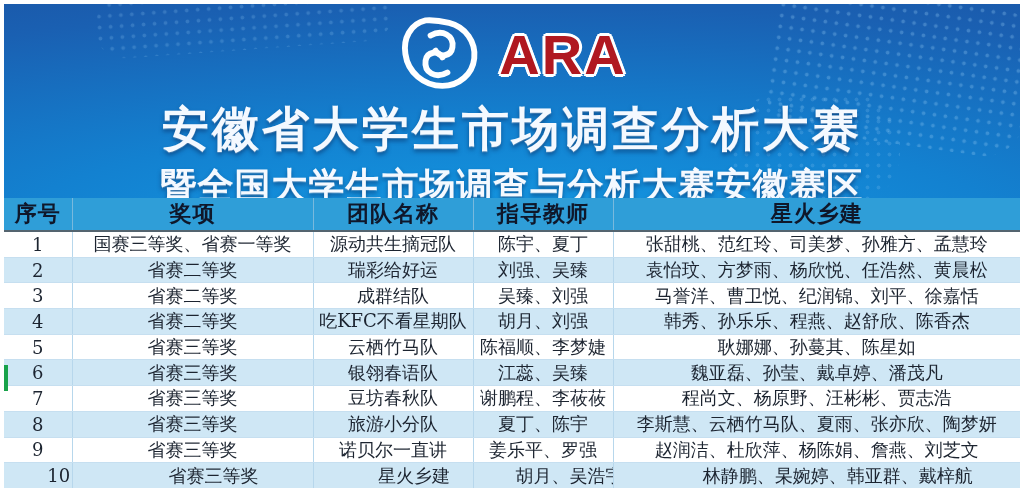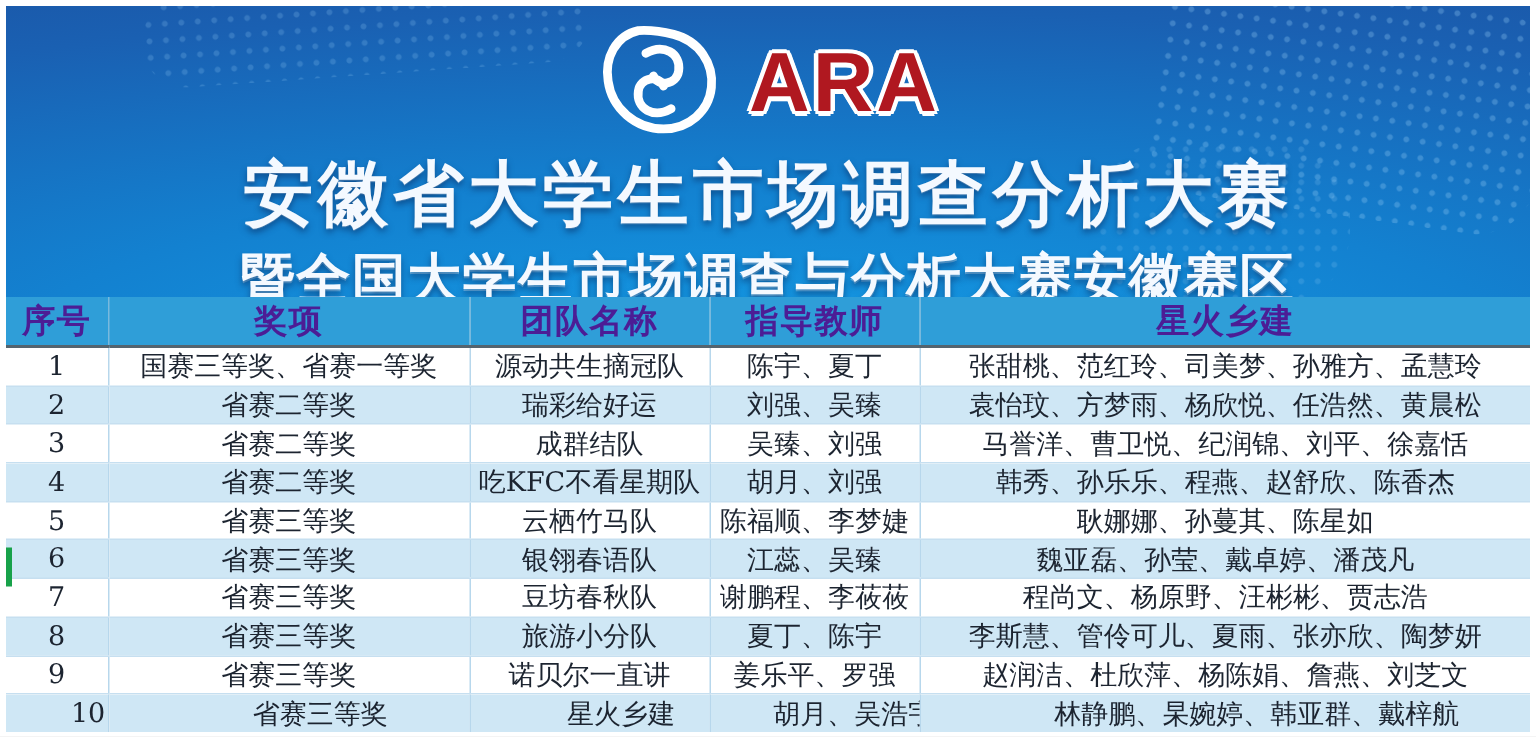--- a/index.html
+++ b/index.html
@@ -41,21 +41,21 @@
     white-space:nowrap;
   }
   .title.l1 { font-size:47px; letter-spacing:3px; margin-top:2px; }
   .title.l2 { font-size:36px; letter-spacing:1px; margin-top:1px; }
   
   table.results {
     width:100%; height:290px; border-collapse:collapse; table-layout:fixed;
     font-family:"DejaVu Serif", serif;
   }
   thead th {
-    background:#2f9ed8; color:#4c1d95; font-weight:bold; font-size:22px;
+    background:#2f9ed8; color:#0f172a; font-weight:bold; font-size:22px;
     height:33px; border-bottom:2px solid #54646f; border-left:1px solid #79b9dd;
     letter-spacing:1px;
   }
   thead th:first-child { border-left:none; }
   tbody td {
     font-size:18px; color:#1c2430; text-align:center; vertical-align:middle;
     border-left:1px solid #b7d7ec; border-bottom:1px solid #c6dff0;
     white-space:nowrap; overflow:hidden;
   }
   tbody td:first-child { border-left:none; }
@@ -157,21 +157,21 @@
           <td>省赛三等奖</td>
           <td>豆坊春秋队</td>
           <td>谢鹏程、李莜莜</td>
           <td>程尚文、杨原野、汪彬彬、贾志浩</td>
         </tr>
         <tr>
           <td>8</td>
           <td>省赛三等奖</td>
           <td>旅游小分队</td>
           <td>夏丁、陈宇</td>
-          <td>李斯慧、管伶可儿、夏雨、张亦欣、陶梦妍</td>
+          <td>李斯慧、云栖竹马队、夏雨、张亦欣、陶梦妍</td>
         </tr>
         <tr>
           <td>9</td>
           <td>省赛三等奖</td>
           <td>诺贝尔一直讲</td>
           <td>姜乐平、罗强</td>
           <td>赵润洁、杜欣萍、杨陈娟、詹燕、刘芝文</td>
         </tr>
         <tr>
           <td>10</td>

